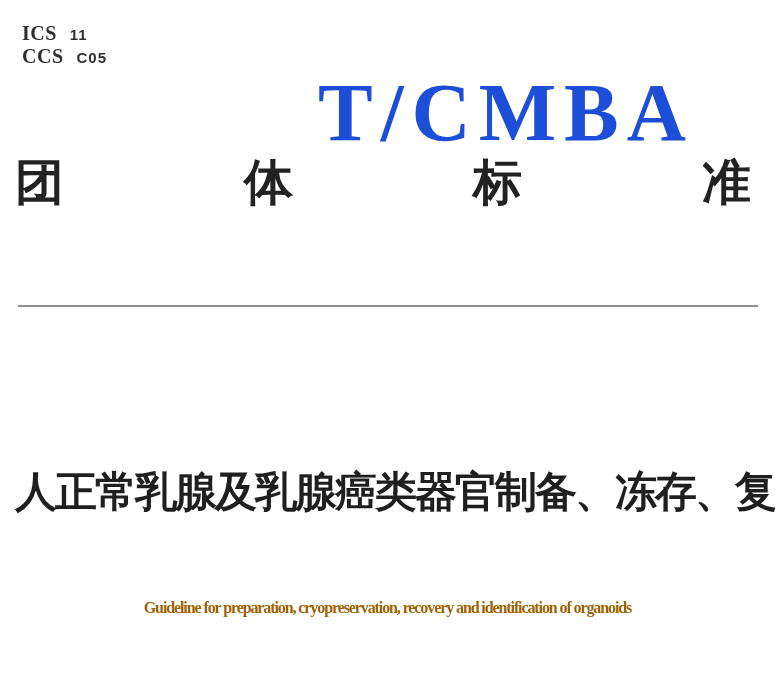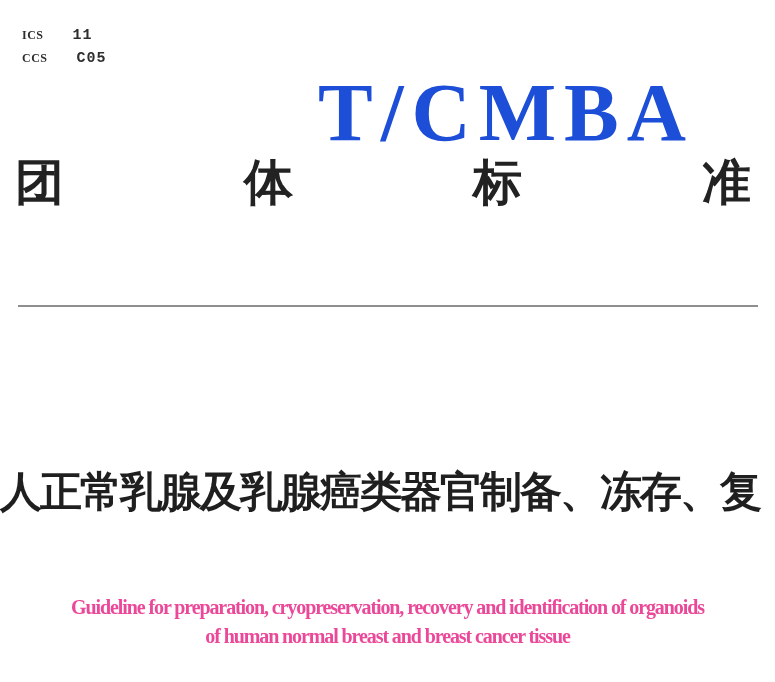--- a/index.html
+++ b/index.html
@@ -23,31 +23,31 @@
     left: 22px;
     top: 22px;
   }
   .code-row {
     height: 23px;
     line-height: 23px;
     white-space: nowrap;
   }
   .code-label {
     font-family: "Liberation Serif", serif;
-    font-size: 12px;
+    font-size: 20px;
     font-weight: 600;
     color: #2e2e2e;
     letter-spacing: 0.5px;
   }
   .code-value {
-    font-family: Liberation Mono, monospace;
+    font-family: Liberation Sans, sans-serif;
     font-size: 15px;
     font-weight: 600;
     color: #2e2e2e;
-    margin-left: 29px;
+    margin-left: 13px;
     letter-spacing: 1px;
   }
 
   
   .tcmba {
     position: absolute;
     left: 318px;
     top: 72px;
     font-family: "Liberation Serif", serif;
     font-size: 82px;
@@ -96,45 +96,45 @@
     height: 2px;
     background: #8e8e8e;
   }
 
   
   .cn-title {
     position: absolute;
     left: 0;
     top: 464px;
     width: 775px;
-    text-align: left;
+    text-align: right;
     font-family: "Liberation Sans", sans-serif;
     font-size: 42px;
     line-height: 55px;
     font-weight: 700;
     letter-spacing: -2px;
     color: #1f1f1f;
   }
   .cn-title div {
     white-space: nowrap;
   }
 
   
   .en-title {
     position: absolute;
     left: 0;
     top: 593px;
     width: 775px;
     text-align: center;
     font-family: "Liberation Serif", serif;
-    font-size: 20px;
+    font-size: 16px;
     line-height: 29px;
     font-weight: 600;
     letter-spacing: -1.1px;
-    color: #ec4899;
+    color: #a16207;
   }
   .en-title div {
     white-space: nowrap;
   }
 </style>
 </head>
 <body>
 
 <div class="page">
 
@@ -158,16 +158,15 @@
 
 
   <div class="rule"></div>
 
   <div class="cn-title">
     <div>人正常乳腺及乳腺癌类器官制备、冻存、复</div>
   </div>
 
   <div class="en-title">
     <div>Guideline for preparation, cryopreservation, recovery and identification of organoids</div>
-    <div>of human normal breast and breast cancer tissue</div>
   </div>
 
 </div>
 
 </body></html>

